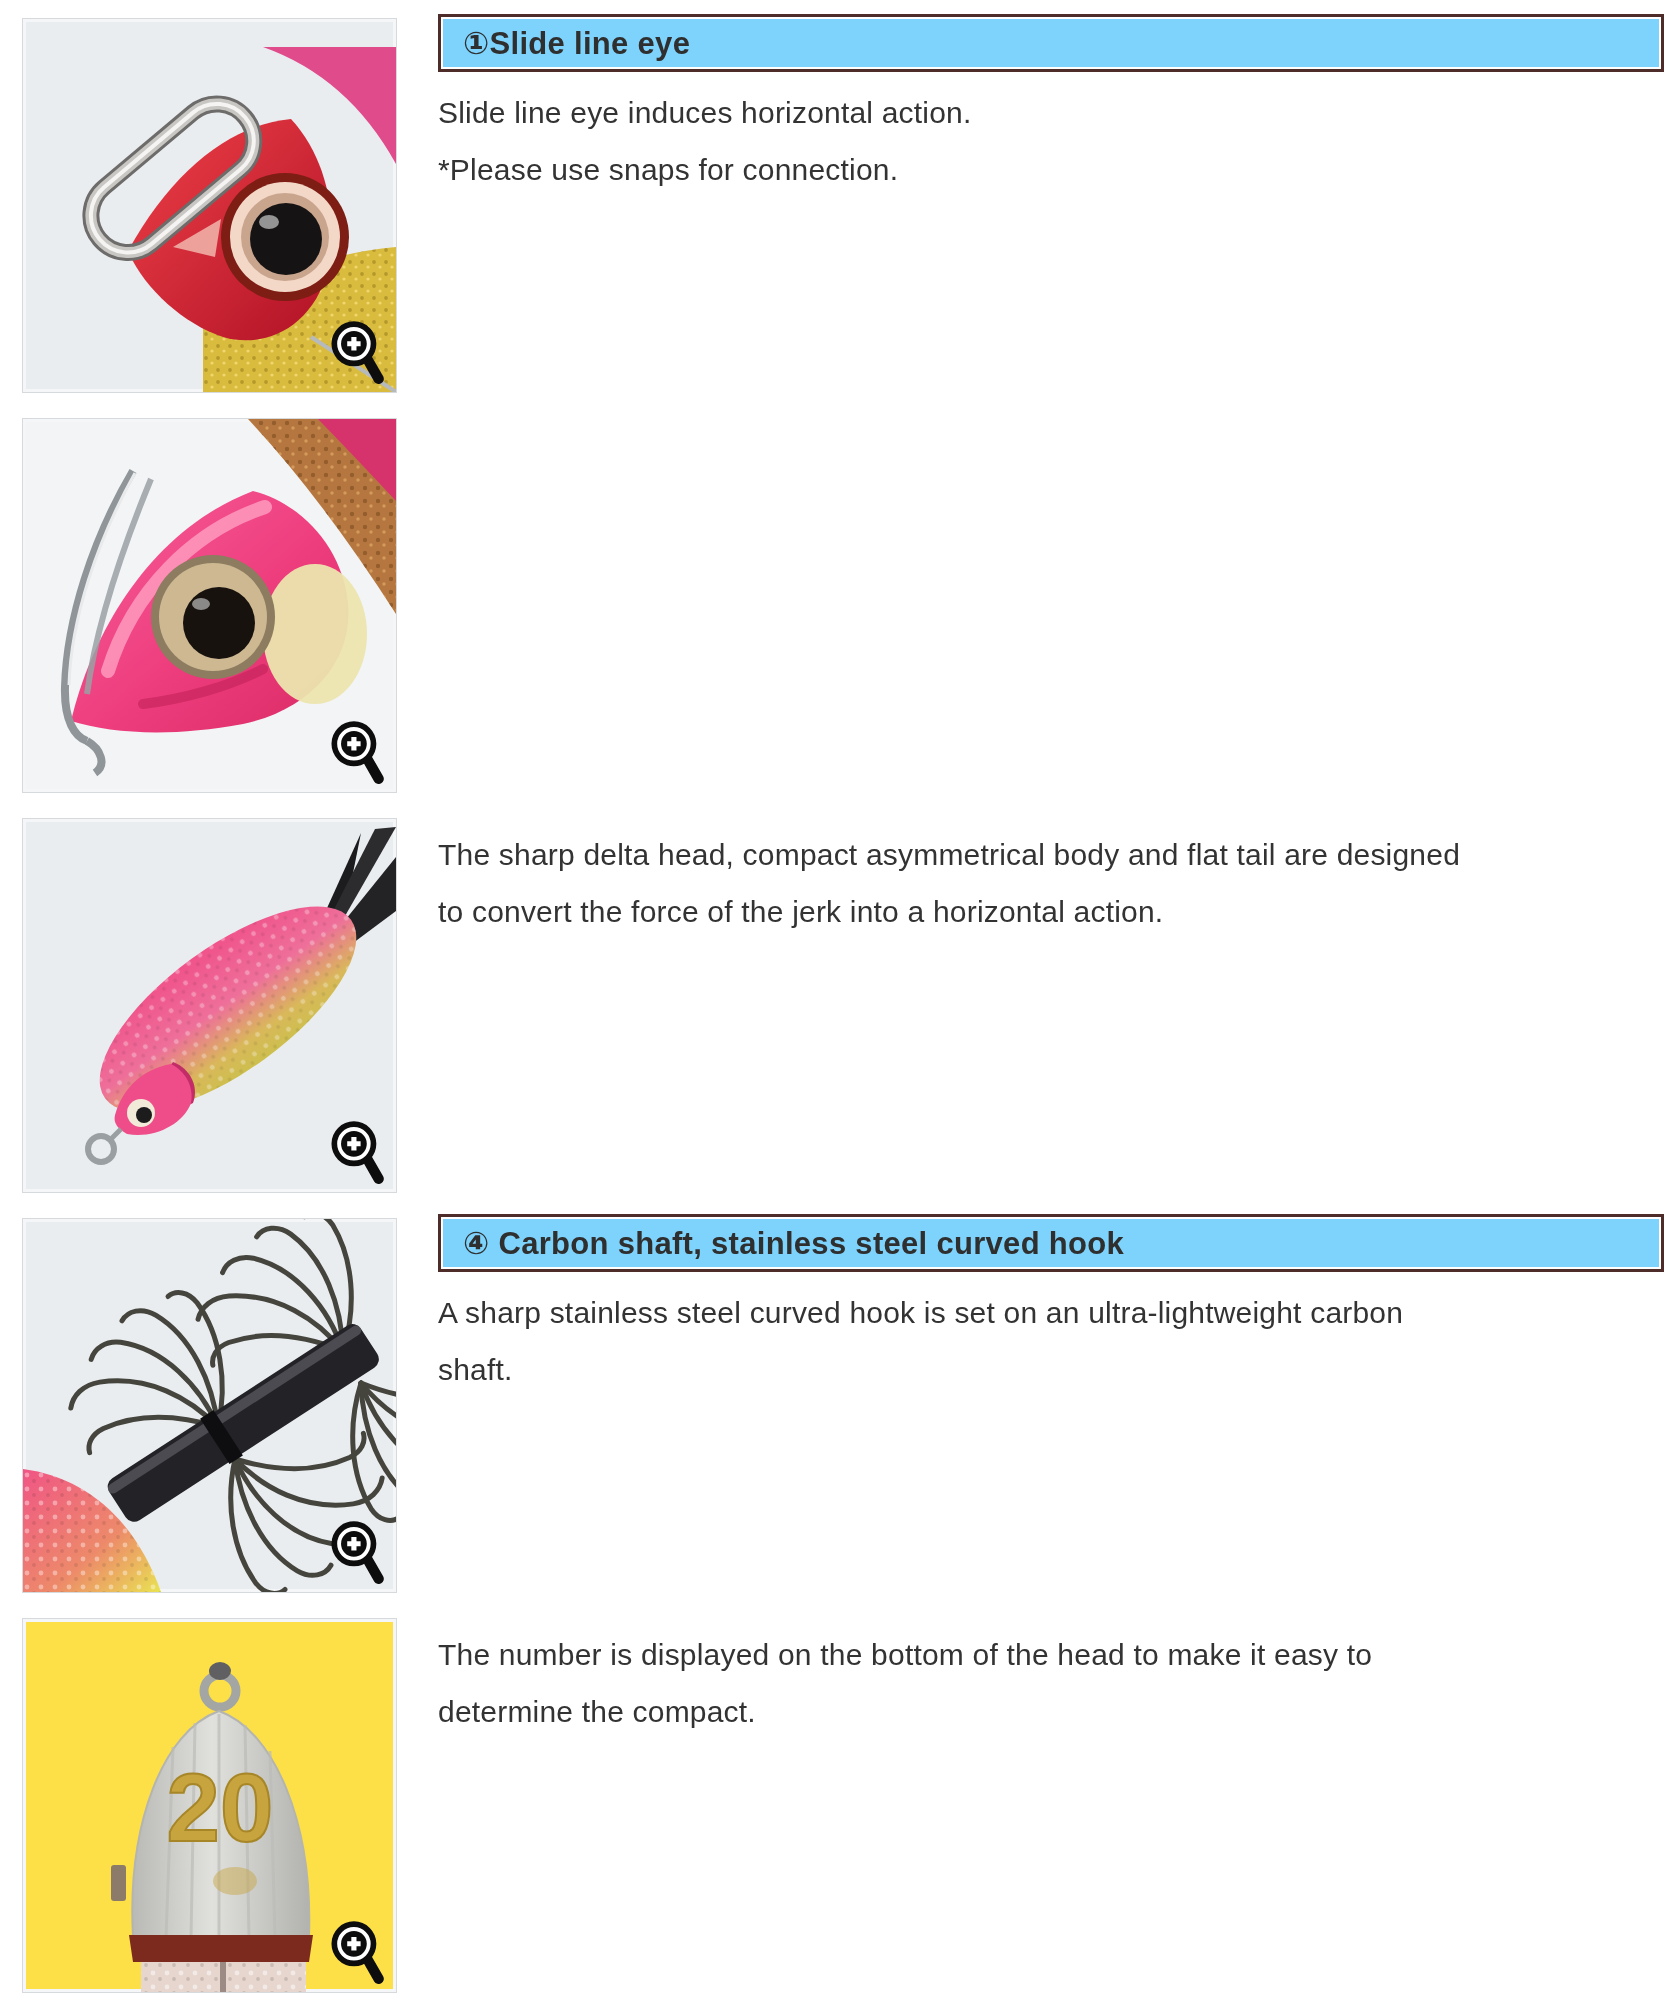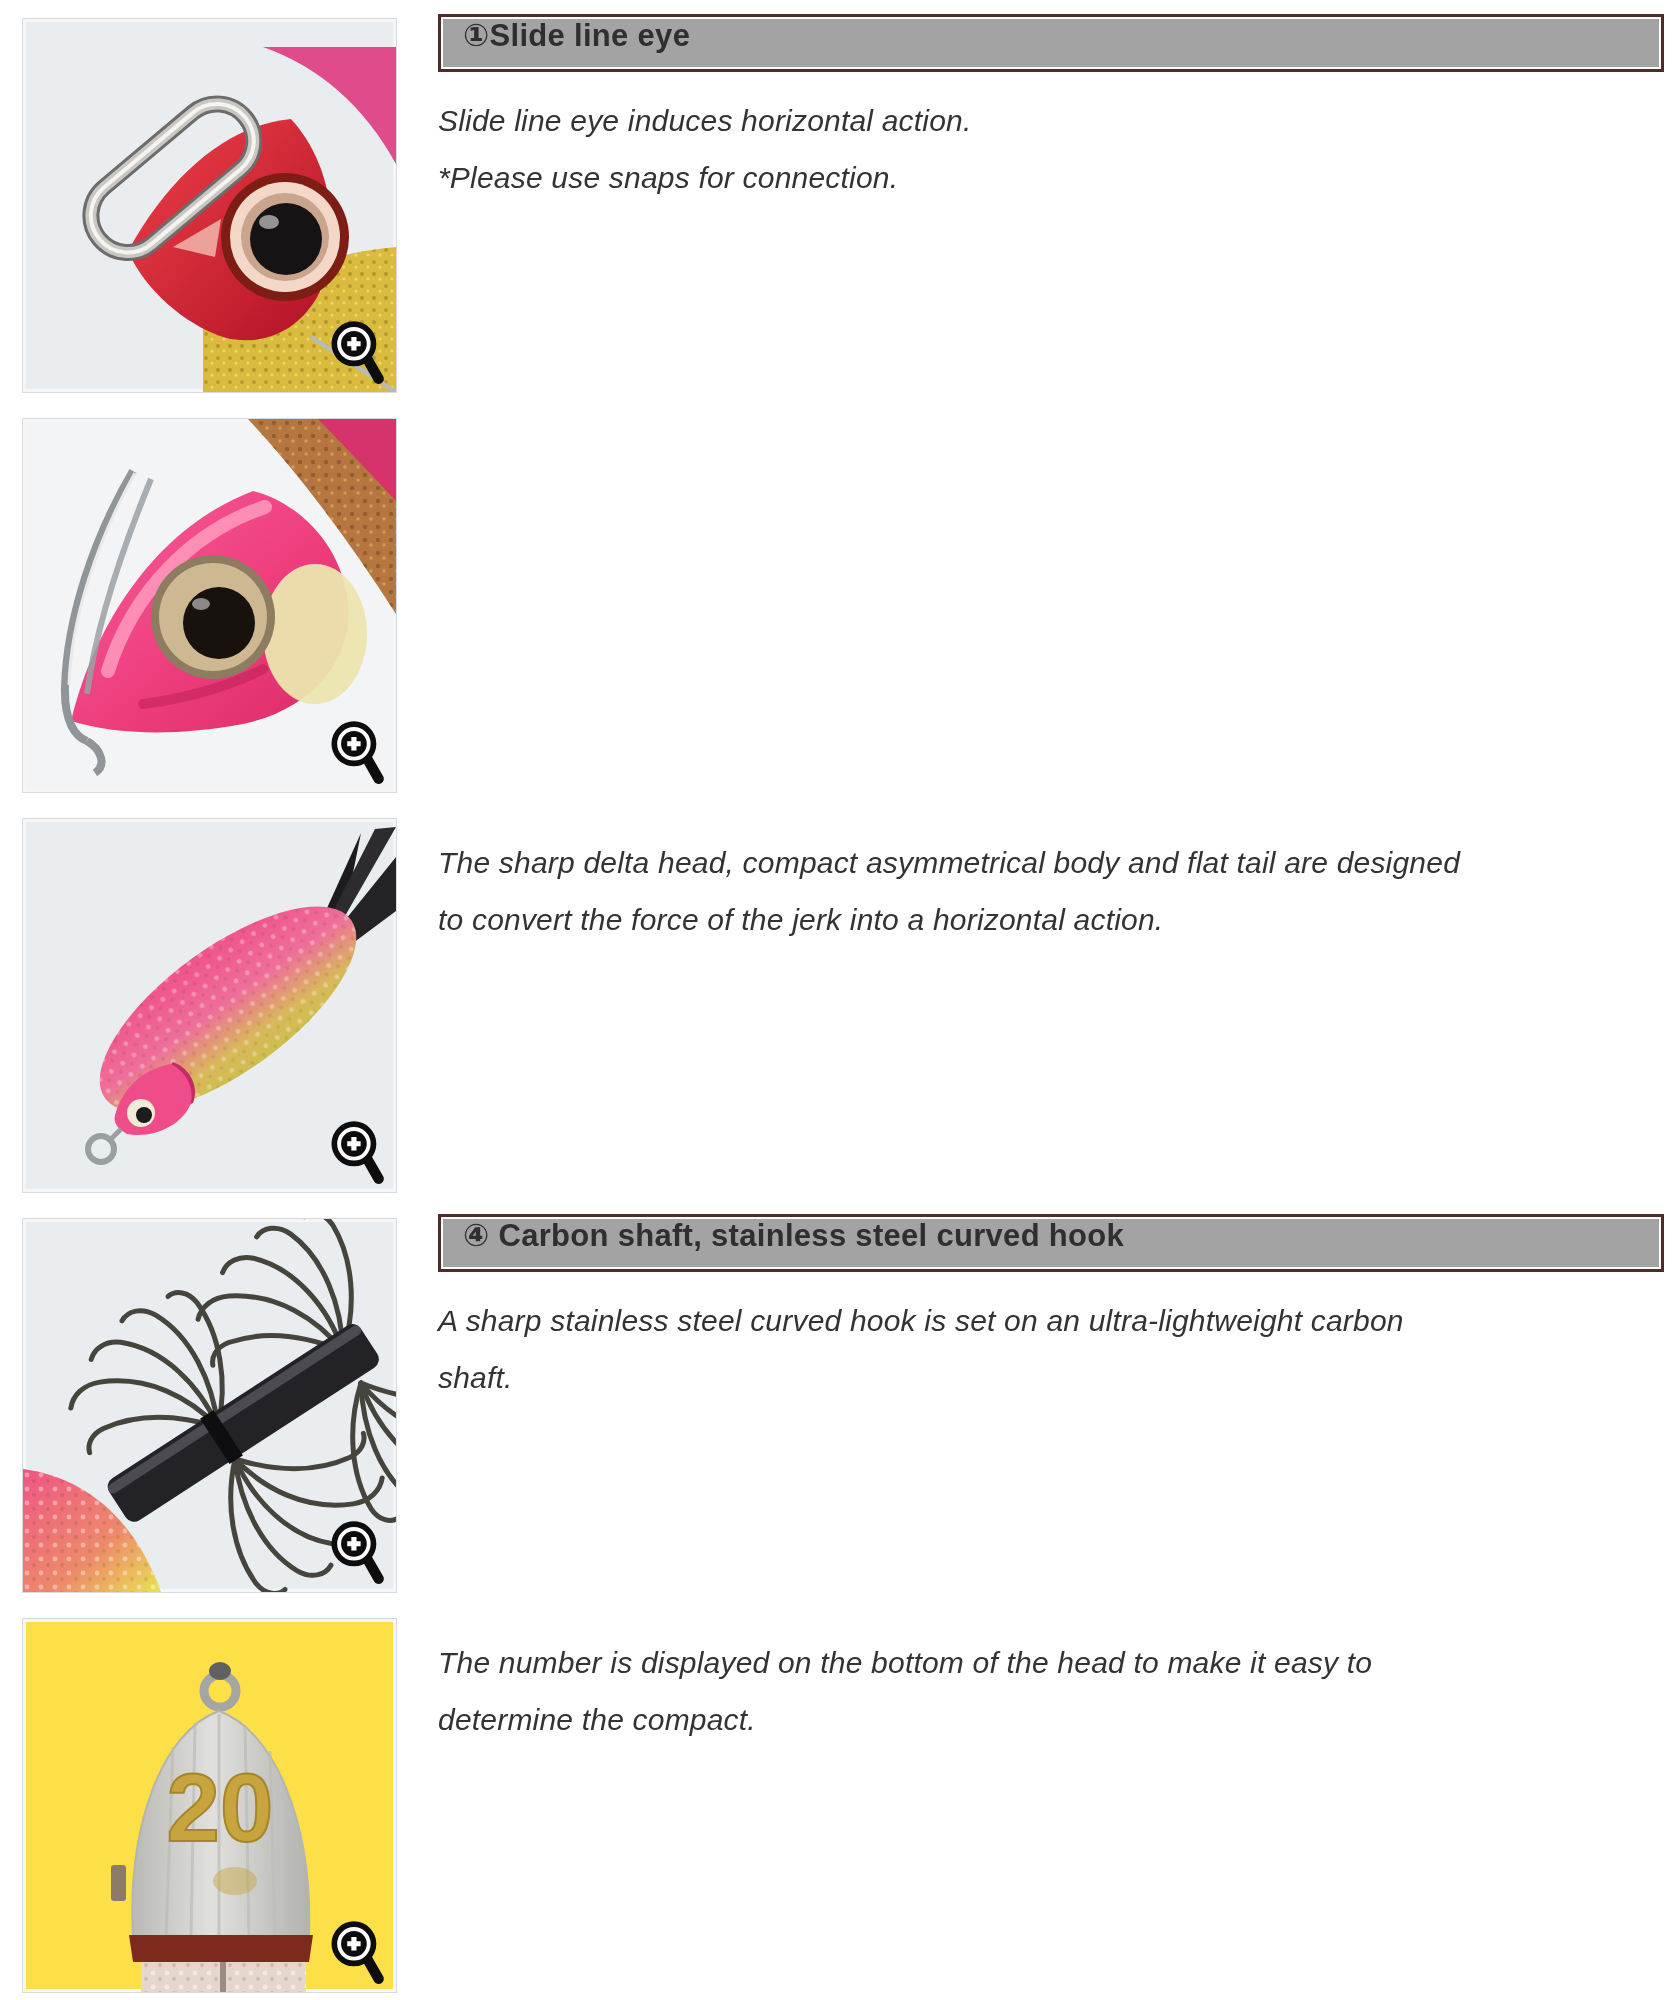--- a/index.html
+++ b/index.html
@@ -8,26 +8,26 @@
   .row{position:relative;height:400px;}
   .thumb{
     position:absolute;left:22px;top:18px;width:373px;height:373px;
     background:#e9edf0;border:1px solid #d6dadd;box-shadow:inset 0 0 0 3px #f4f6f7;
     cursor:pointer;
   }
   .thumb svg.photo{position:absolute;left:0;top:0;width:100%;height:100%;display:block;}
   .mag{position:absolute;right:10px;bottom:8px;width:58px;height:66px;cursor:pointer;}
   .content{position:absolute;left:438px;top:14px;width:1226px;}
   .titlebox{
-    height:52px;border:3px solid #4e2c29;background:#a3a3a3;
+    height:52px;border:3px solid #4e2c29;background:#7dd3fc;
     box-shadow:inset 0 0 0 2px #ffffff;
-    display:flex;
+    display:flex;align-items:center;
   }
   .titlebox .t{font-size:31px;font-weight:bold;color:#2f2f2f;padding-left:22px;letter-spacing:0.3px;}
-  .desc{padding-top:20px;font-style:italic;}
+  .desc{padding-top:12px;}
   .desc p{margin:0;font-size:30px;line-height:57px;color:#333;letter-spacing:0.2px;}
   .hide{position:absolute;width:0;height:0;overflow:hidden;}
 </style>
 </head>
 <body>
 
 <svg class="hide" aria-hidden="true">
   <defs>
     <g id="magGlyph">
       <line x1="37" y1="38" x2="49" y2="59" stroke="#0d0d0d" stroke-width="10" stroke-linecap="round"></line>

